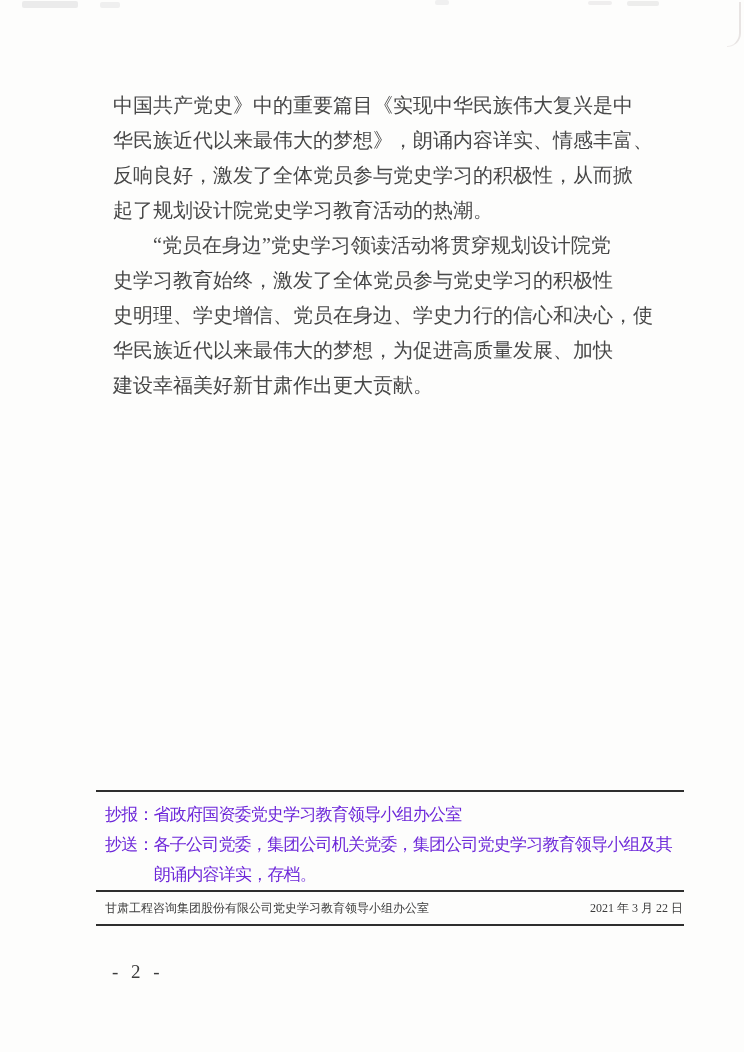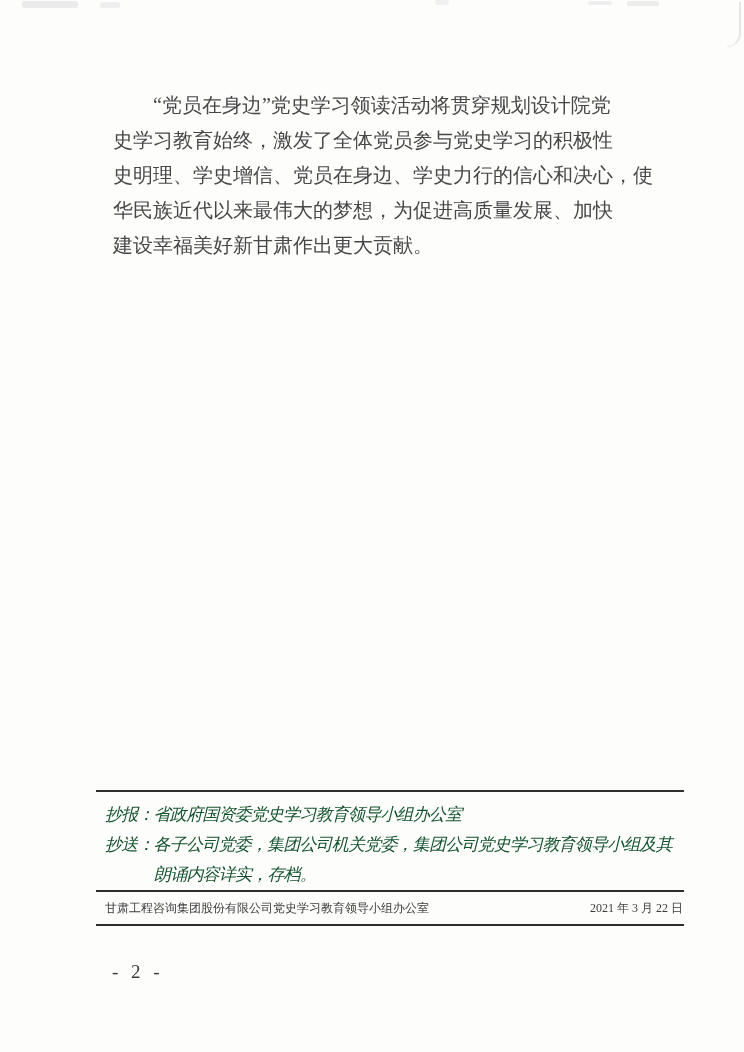--- a/index.html
+++ b/index.html
@@ -37,22 +37,21 @@
 
   .footer { position: absolute; left: 96px; top: 790px; width: 588px; }
   .rule { height: 2px; background: #2e2e2e; }
   .footer-row {
     display: flex;
     font-size: 17px;
     letter-spacing: -0.8px;
     line-height: 30px;
     white-space: pre;
     padding-left: 9px;
-    color: #14532d;
-    font-style: italic;
+    color: #6d28d9;
   }
   .footer-row.first { margin-top: 8px; }
   .footer-row.cont { padding-left: 58px; }
   .footer-row.last { margin-bottom: 0; }
   .org-row {
     display: flex;
     justify-content: space-between;
     font-size: 12px;
     letter-spacing: 0;
     line-height: 32px;
@@ -76,20 +75,27 @@
 <div class="page">
 
   <div class="smudge s1"></div>
   <div class="smudge s2"></div>
   <div class="smudge s3"></div>
   <div class="smudge s4"></div>
   <div class="smudge s5"></div>
   <div class="corner-mark"></div>
 
   <div class="body-text">
+    <div class="para">
+
+    <div class="line">中国共产党史》中的重要篇目《实现中华民族伟大复兴是中</div>
+        <div class="line">华民族近代以来最伟大的梦想》，朗诵内容详实、情感丰富、</div>
+        <div class="line">反响良好，激发了全体党员参与党史学习的积极性，从而掀</div>
+        <div class="line">起了规划设计院党史学习教育活动的热潮。</div>
+      </div>
     <div class="para para-indent">
 
     <div class="line">“党员在身边”党史学习领读活动将贯穿规划设计院党</div>
         <div class="line">史学习教育始终，激发了全体党员参与党史学习的积极性</div>
         <div class="line">史明理、学史增信、党员在身边、学史力行的信心和决心，使</div>
         <div class="line">华民族近代以来最伟大的梦想，为促进高质量发展、加快</div>
         <div class="line">建设幸福美好新甘肃作出更大贡献。</div>
       </div>
   </div>
 

